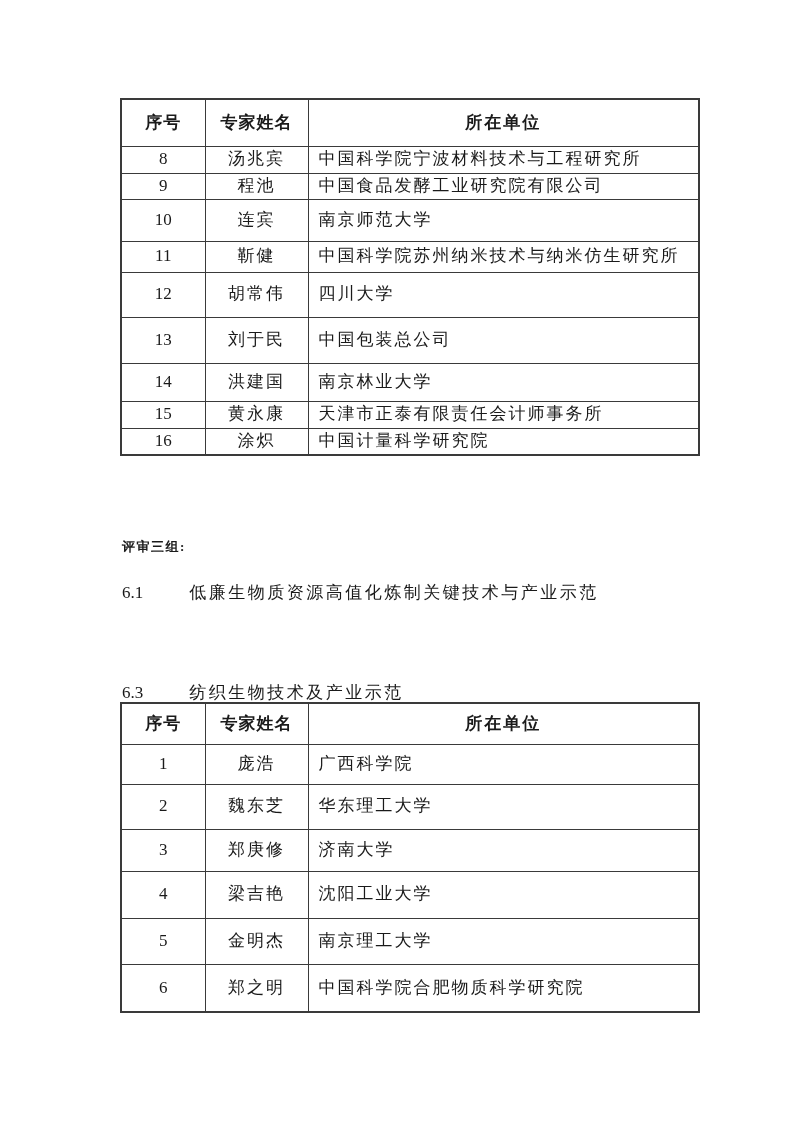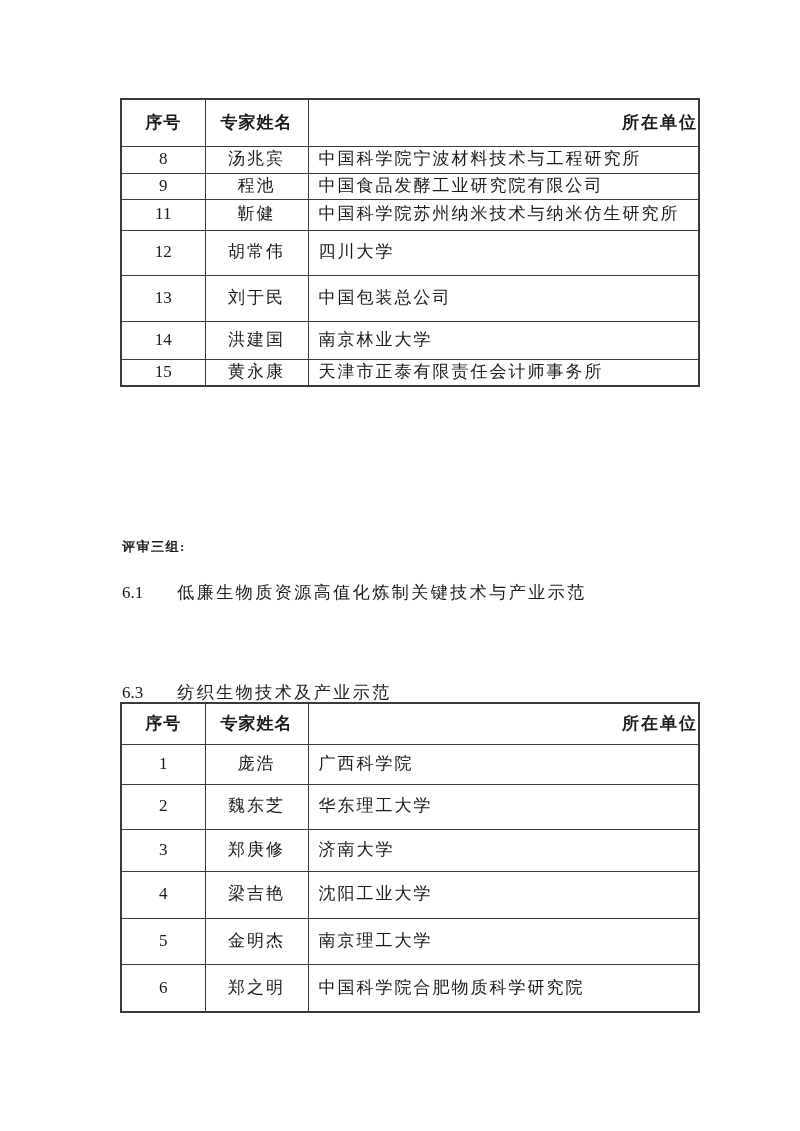--- a/index.html
+++ b/index.html
@@ -30,39 +30,39 @@
     font-size: 17px;
     line-height: 1.2;
     overflow: hidden;
     white-space: nowrap;
   }
   .experts th {
     font-weight: bold;
     text-align: center;
     letter-spacing: 1px;
   }
-  .experts th.h-org { letter-spacing: 2px; text-align: right; }
+  .experts th.h-org { letter-spacing: 2px; }
   td.c-no   { text-align: center; }
   td.c-name { text-align: center; letter-spacing: 2px; }
   td.c-org  { text-align: left; padding-left: 10px; letter-spacing: 2px; }
   .section-heading {
     position: absolute;
     left: 122px;
     top: 538px;
     font-size: 13px;
     font-weight: bold;
     letter-spacing: 1.5px;
   }
   .list-item {
     position: absolute;
     left: 122px;
     font-size: 17px;
     white-space: nowrap;
   }
-  .list-item .num { letter-spacing: 0; margin-right: 14px; }
+  .list-item .num { letter-spacing: 0; margin-right: 26px; }
   .list-item .txt { letter-spacing: 2.5px; margin-left: 20px; }
   #item-6-1 { top: 581px; }
   #item-6-2 { top: 624px; }
   #item-6-3 { top: 681px; }
 </style>
 </head>
 <body>
 
 <div class="page">
 
@@ -81,20 +81,25 @@
     <tr style="height:27px">
       <td class="c-no">8</td>
       <td class="c-name">汤兆宾</td>
       <td class="c-org">中国科学院宁波材料技术与工程研究所</td>
     </tr>
     <tr style="height:26px">
       <td class="c-no">9</td>
       <td class="c-name">程池</td>
       <td class="c-org">中国食品发酵工业研究院有限公司</td>
     </tr>
+    <tr style="height:42px">
+      <td class="c-no">10</td>
+      <td class="c-name">连宾</td>
+      <td class="c-org">南京师范大学</td>
+    </tr>
     <tr style="height:31px">
       <td class="c-no">11</td>
       <td class="c-name">靳健</td>
       <td class="c-org">中国科学院苏州纳米技术与纳米仿生研究所</td>
     </tr>
     <tr style="height:45px">
       <td class="c-no">12</td>
       <td class="c-name">胡常伟</td>
       <td class="c-org">四川大学</td>
     </tr>
@@ -105,20 +110,25 @@
     </tr>
     <tr style="height:38px">
       <td class="c-no">14</td>
       <td class="c-name">洪建国</td>
       <td class="c-org">南京林业大学</td>
     </tr>
     <tr style="height:27px">
       <td class="c-no">15</td>
       <td class="c-name">黄永康</td>
       <td class="c-org">天津市正泰有限责任会计师事务所</td>
+    </tr>
+    <tr style="height:27px">
+      <td class="c-no">16</td>
+      <td class="c-name">涂炽</td>
+      <td class="c-org">中国计量科学研究院</td>
     </tr>
   </tbody>
     </table>
 
   <div class="section-heading">评审三组:</div>
 
   <div class="list-item" id="item-6-1">
     <span class="num">6.1</span><span class="txt">低廉生物质资源高值化炼制关键技术与产业示范</span>
   </div>
   <div class="list-item" id="item-6-3">

